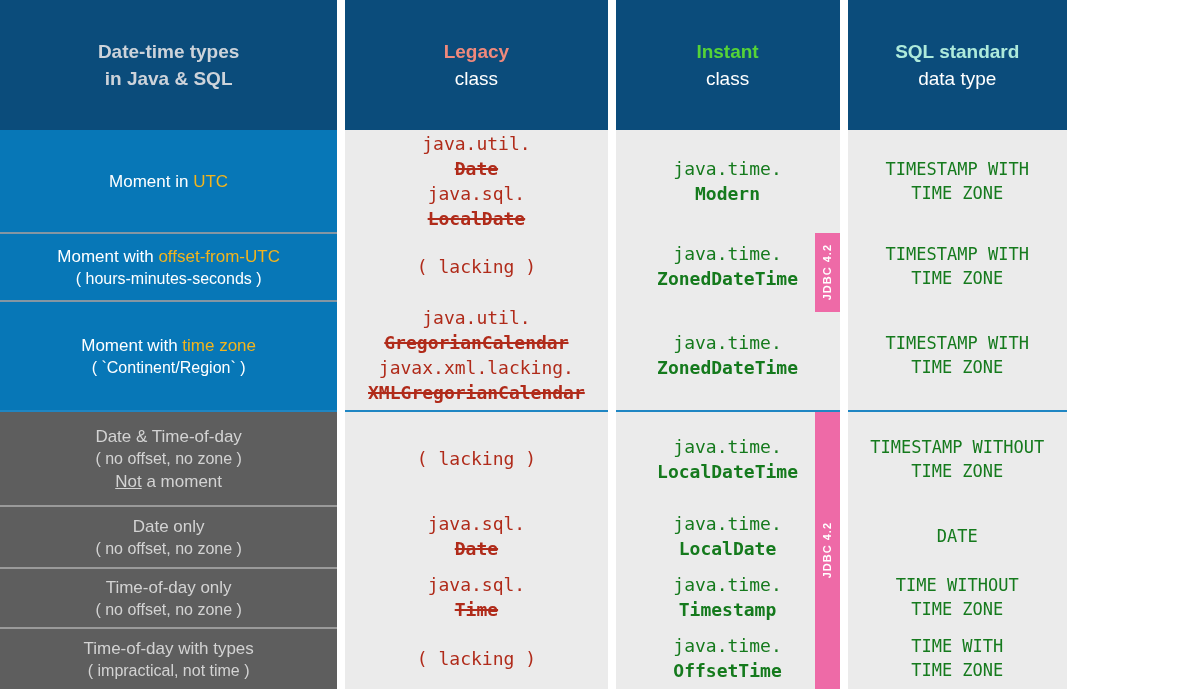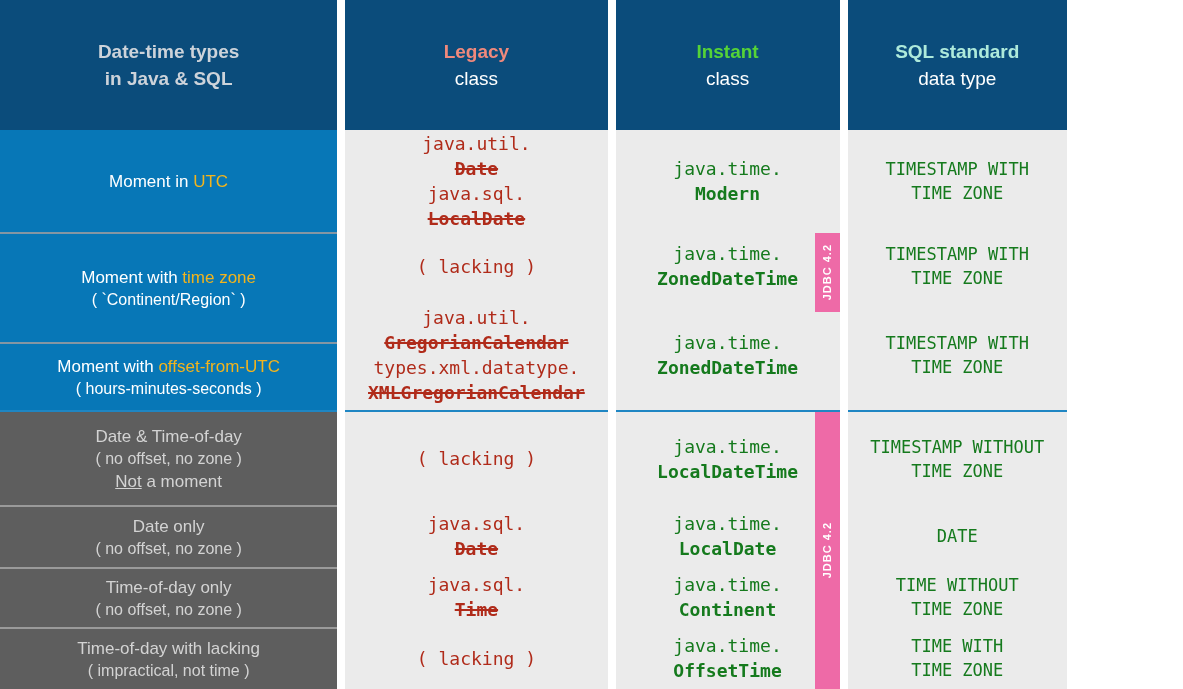--- a/index.html
+++ b/index.html
@@ -54,43 +54,43 @@
 <div class="table">
 
   <div class="col col-types">
     <div class="hcell">
       <div class="hline hb htypes">Date-time types</div>
       <div class="hline hb htypes">in Java &amp; SQL</div>
     </div>
     <div class="cell c1 blue r1">
       <div class="t"><span>Moment in </span><span class="yellow">UTC</span></div>
     </div>
+    <div class="cell c1 blue r2 sep-b">
+      <div class="t"><span>Moment with </span><span class="yellow">offset-from-UTC</span></div>
+      <div class="sub">( hours-minutes-seconds )</div>
+    </div>
     <div class="cell c1 blue r3 sep-b">
       <div class="t"><span>Moment with </span><span class="yellow">time zone</span></div>
       <div class="sub">( `Continent/Region` )</div>
-    </div>
-    <div class="cell c1 blue r2 sep-b">
-      <div class="t"><span>Moment with </span><span class="yellow">offset-from-UTC</span></div>
-      <div class="sub">( hours-minutes-seconds )</div>
     </div>
     <div class="cell c1 gray r4 divider">
       <div class="t">Date &amp; Time-of-day</div>
       <div class="sub">( no offset, no zone )</div>
       <div class="t"><span class="und">Not</span><span> a moment</span></div>
     </div>
     <div class="cell c1 gray r5 sep-g">
       <div class="t">Date only</div>
       <div class="sub">( no offset, no zone )</div>
     </div>
     <div class="cell c1 gray r6 sep-g">
       <div class="t">Time-of-day only</div>
       <div class="sub">( no offset, no zone )</div>
     </div>
     <div class="cell c1 gray r7 sep-g">
-      <div class="t">Time-of-day with lacking</div>
+      <div class="t">Time-of-day with types</div>
       <div class="sub">( impractical, not time )</div>
     </div>
   </div>
 
   <div class="col col-legacy">
     <div class="hcell">
       <div class="hline hb acc-legacy">Legacy</div>
       <div class="hline">class</div>
     </div>
     <div class="body">
@@ -99,21 +99,21 @@
         <div class="cb strike">Date</div>
         <div>java.sql.</div>
         <div class="cb strike">LocalDate</div>
       </div>
       <div class="cell code red r2">
         <div>( lacking )</div>
       </div>
       <div class="cell code red r3">
         <div>java.util.</div>
         <div class="cb strike">GregorianCalendar</div>
-        <div>types.xml.datatype.</div>
+        <div>javax.xml.lacking.</div>
         <div class="cb strike">XMLGregorianCalendar</div>
       </div>
       <div class="cell code red r4 divider">
         <div>( lacking )</div>
       </div>
       <div class="cell code red r5">
         <div>java.sql.</div>
         <div class="cb strike">Date</div>
       </div>
       <div class="cell code red r6">
@@ -153,21 +153,21 @@
       <div class="cell code green r4 divider">
         <div>java.time.</div>
         <div class="cb">LocalDateTime</div>
       </div>
       <div class="cell code green r5">
         <div>java.time.</div>
         <div class="cb">LocalDate</div>
       </div>
       <div class="cell code green r6">
         <div>java.time.</div>
-        <div class="cb">Continent</div>
+        <div class="cb">Timestamp</div>
       </div>
       <div class="cell code green r7">
         <div>java.time.</div>
         <div class="cb">OffsetTime</div>
       </div>
     </div>
   </div>
 
   <div class="col col-sql">
     <div class="hcell">

